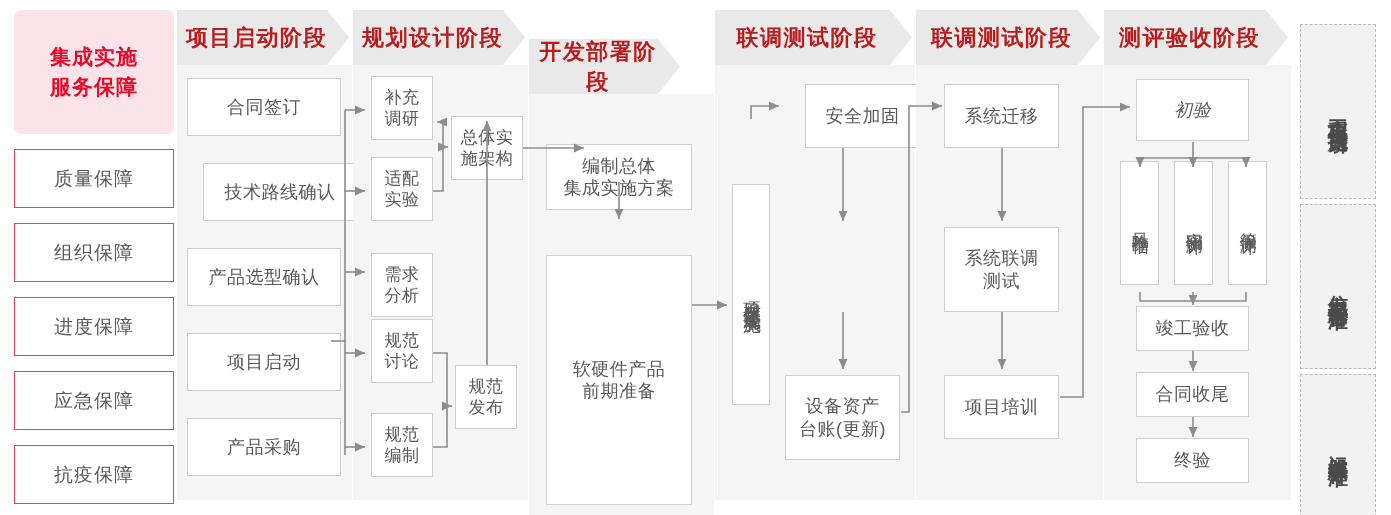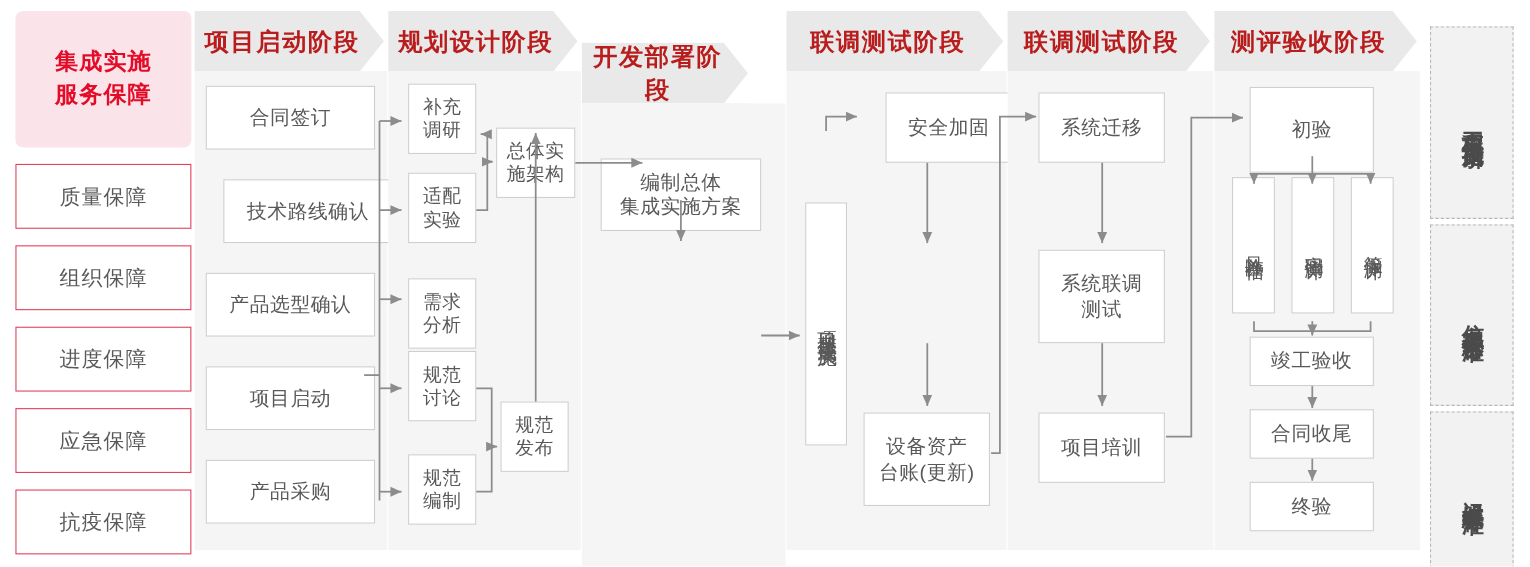--- a/index.html
+++ b/index.html
@@ -190,20 +190,23 @@
       <div class="chev">
         <svg width="26" height="55" viewBox="0 0 26 55">
             <path d="M0,0 L26,0 L26,55 L0,55 L22,27.5 Z" fill="#ffffff"></path>
           </svg>
       </div>
     </div>
     <div class="phase-body" style="width:185px;height:435px;">
       <div class="box" style="left:17px;top:50px;width:146px;height:66px;">
         <div><span>编制总体</span><br><span>集成实施方案</span></div>
       </div>
+      <div class="box" style="left:17px;top:161px;width:146px;height:250px;">
+        <div><span>软硬件产品</span><br><span>前期准备</span></div>
+      </div>
     </div>
   </div>
 
   <div class="phase" style="left:715px;width:200px;">
     <div class="phase-head" style="width:200px;">
       <div class="htxt">联调测试阶段</div>
       <div class="chev">
         <svg width="26" height="55" viewBox="0 0 26 55">
             <path d="M0,0 L26,0 L26,55 L0,55 L22,27.5 Z" fill="#ffffff"></path>
           </svg>
@@ -239,21 +242,21 @@
   <div class="phase" style="left:1104px;width:187px;">
     <div class="phase-head" style="width:187px;">
       <div class="htxt">测评验收阶段</div>
       <div class="chev">
         <svg width="26" height="55" viewBox="0 0 26 55">
             <path d="M0,0 L26,0 L26,55 L0,55 L22,27.5 Z" fill="#ffffff"></path>
           </svg>
       </div>
     </div>
     <div class="phase-body" style="width:187px;height:435px;">
-      <div class="box" style="left:32px;top:14px;width:113px;height:78px;">初验</div>
+      <div class="box" style="left:32px;top:14px;width:113px;height:62px;font-style:italic;">初验</div>
       <div class="box vert sm" style="left:16px;top:96px;width:39px;height:124px;">风险评估</div>
       <div class="box vert sm" style="left:70px;top:96px;width:39px;height:124px;">密码测评</div>
       <div class="box vert sm" style="left:124px;top:96px;width:39px;height:124px;">等保测评</div>
       <div class="box" style="left:32px;top:241px;width:113px;height:45px;">竣工验收</div>
       <div class="box" style="left:32px;top:307px;width:113px;height:45px;">合同收尾</div>
       <div class="box" style="left:32px;top:373px;width:113px;height:45px;">终验</div>
     </div>
   </div>
 
   <div class="srail">

